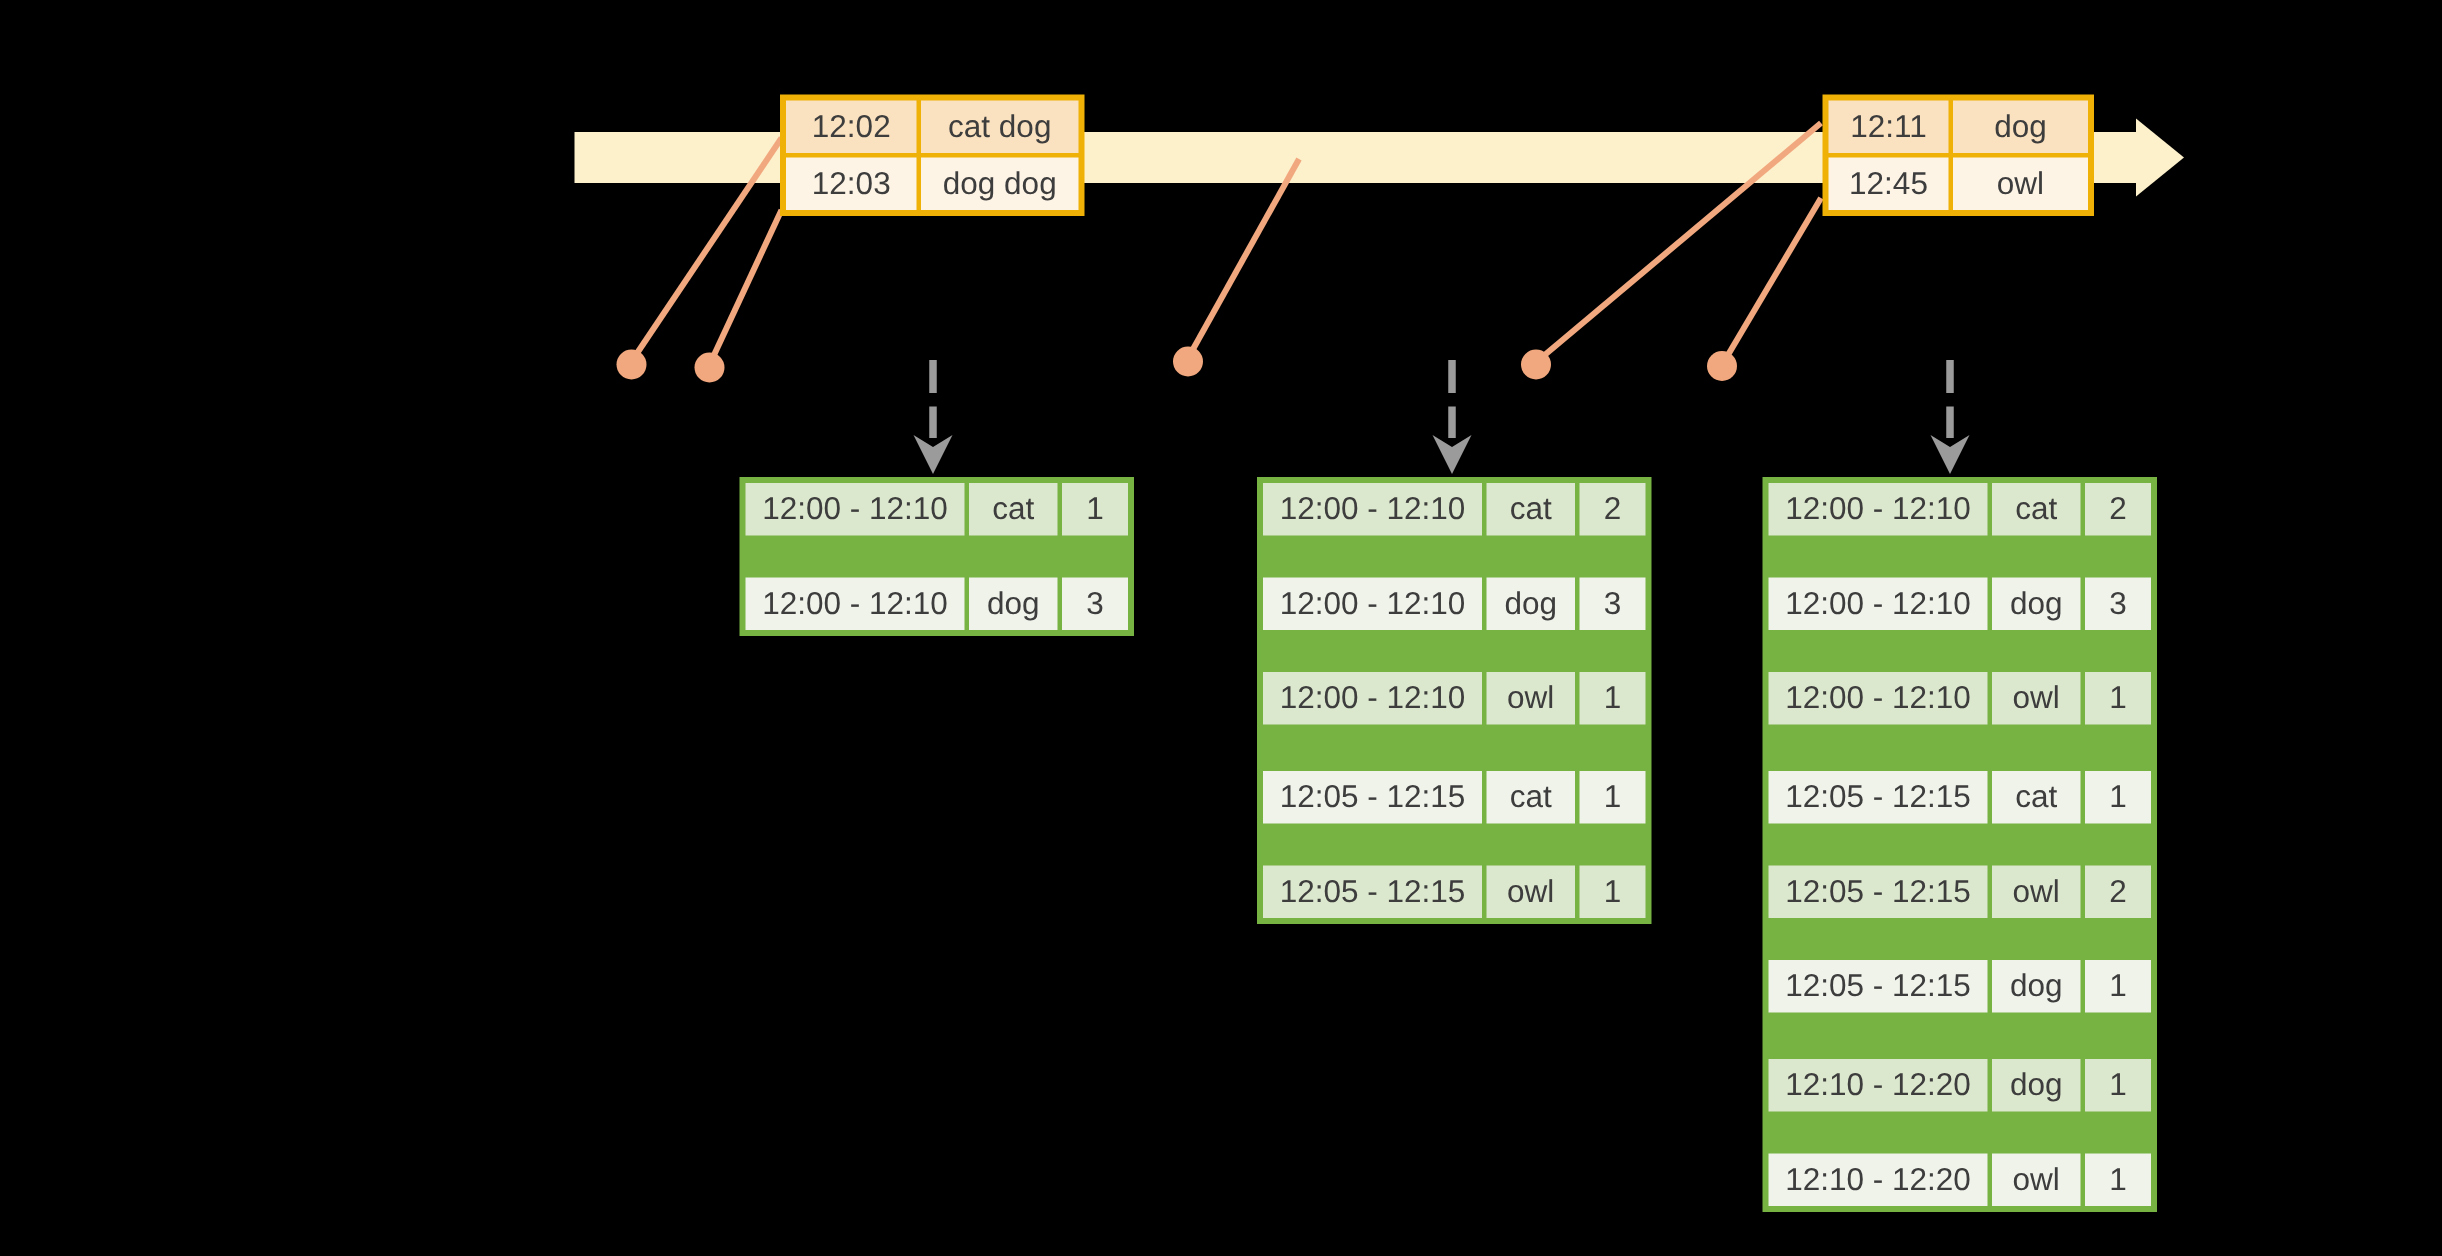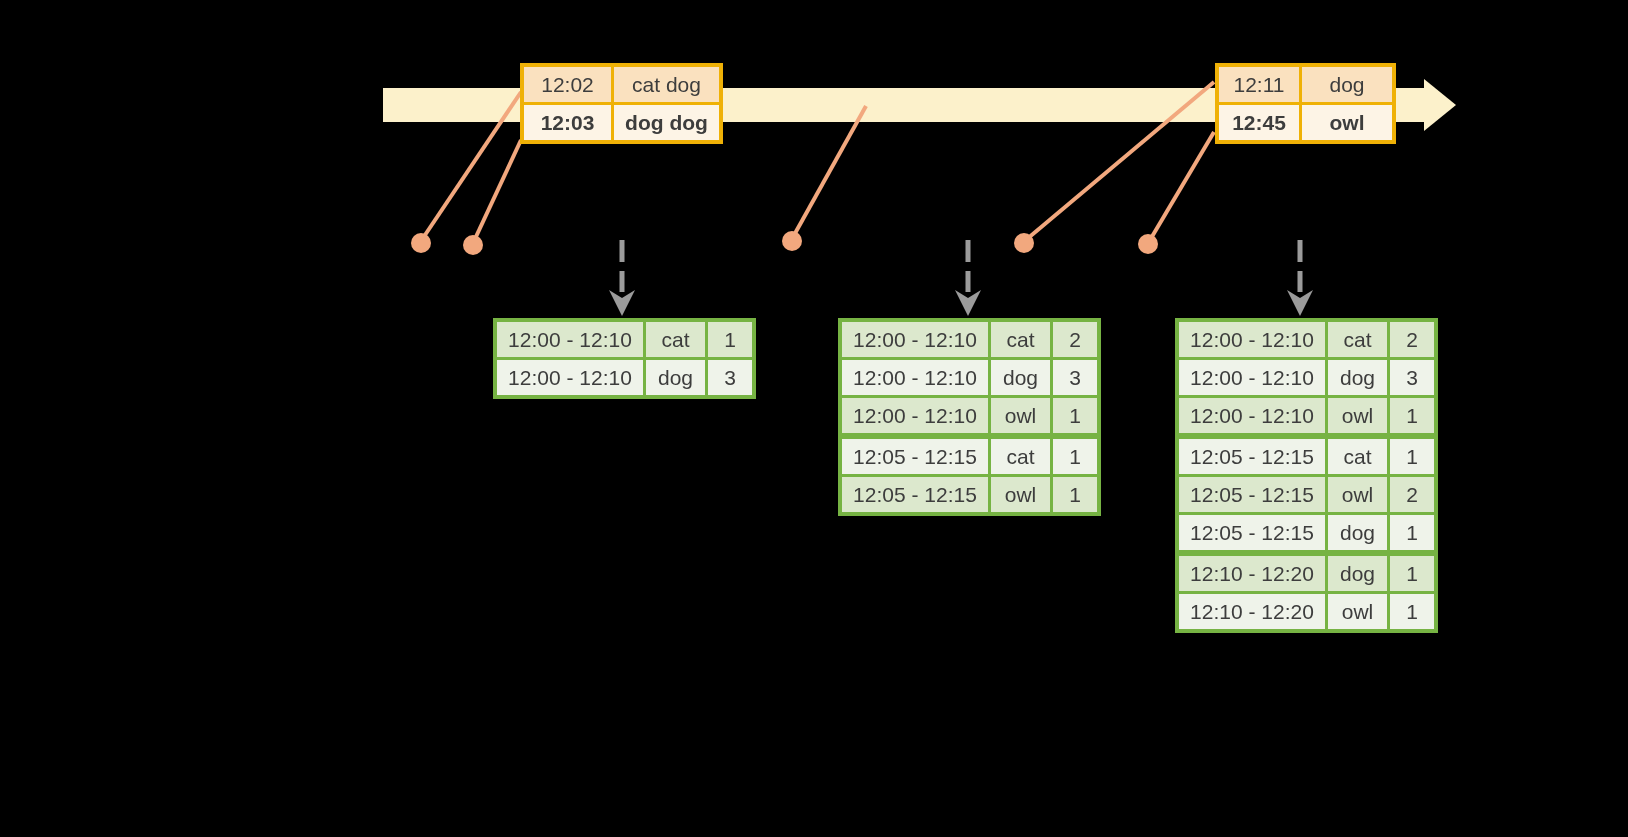--- a/index.html
+++ b/index.html
@@ -30,23 +30,23 @@
   .connector-line{stroke:var(--connector);stroke-width:4px;}
   .event-dot{fill:var(--connector);}
   .trigger-line{stroke:var(--trigger-arrow);stroke-width:5px;stroke-dasharray:22 9;}
   .trigger-head{fill:var(--trigger-arrow);}
   
   .etable{position:absolute;background:var(--event-table-border);padding:4px;display:flex;flex-direction:column;}
   .erow{display:grid;grid-template-columns:var(--cols,87px 105px);column-gap:3px;margin-top:3px;}
   .erow:first-child{margin-top:0;}
   .cell{height:35px;display:flex;align-items:center;justify-content:center;font-size:21px;color:var(--text);}
   .row-peach .cell{background:var(--event-row-peach);}
-  .row-cream .cell{background:var(--event-row-cream);font-weight:bold;}
+  .row-cream .cell{background:var(--event-row-cream);}
   
-  .gtable{position:absolute;background:var(--result-table-border);padding:4px;display:flex;flex-direction:column;}
+  .gtable{position:absolute;background:var(--result-table-border);padding:4px;display:flex;flex-direction:column;gap:25px;}
   .grow{display:grid;grid-template-columns:146px 59px 44px;column-gap:3px;margin-top:3px;}
   .grow:first-child{margin-top:0;}
   .grow.gsep{margin-top:6px;}
   .row-dark .cell{background:var(--result-row-dark);}
   .row-light .cell{background:var(--result-row-light);}
 </style>
 </head>
 <body>
 
 <div class="canvas">

